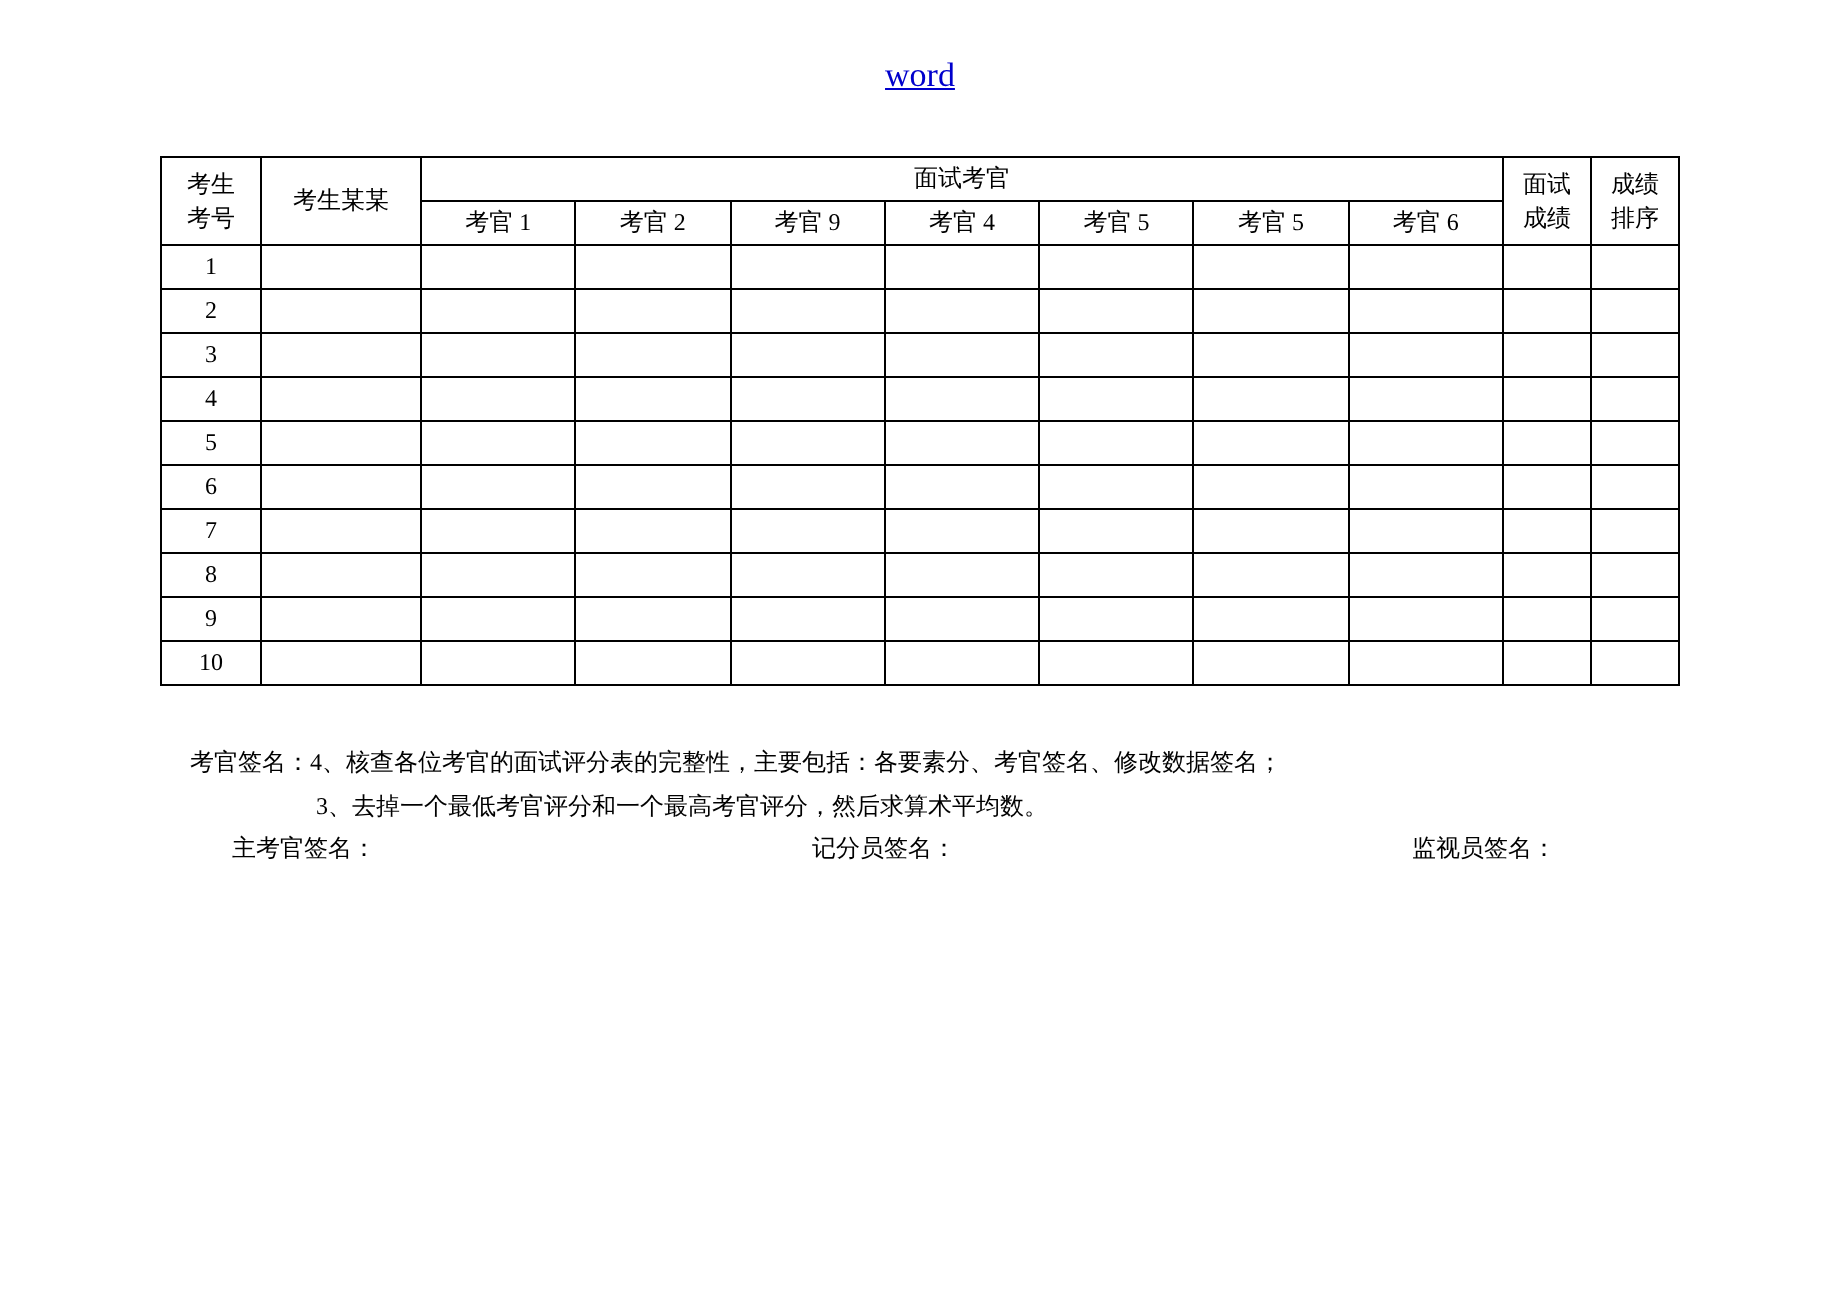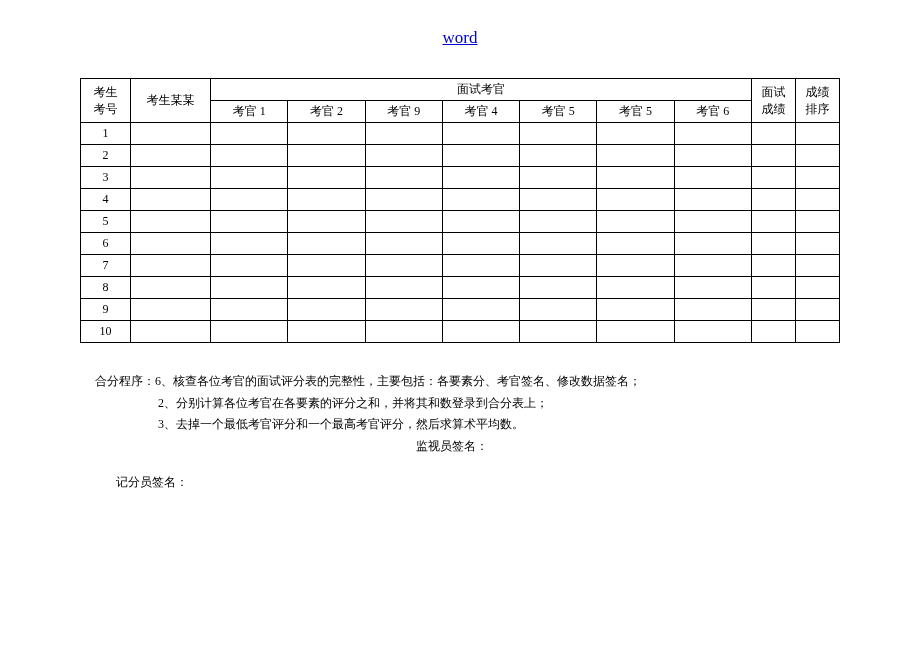--- a/index.html
+++ b/index.html
@@ -62,21 +62,21 @@
     }
     .note-line.indent {
       padding-left: 63px;
     }
     .sig-row {
       display: flex;
       padding: 2px 0 0 116px;
       font-size: 12px;
     }
     .sig-item-1 { width: 290px; }
-    .sig-item-2 { width: 300px; margin-top: 36px; }
+    .sig-item-2 { width: 300px; }
     .sig-item-3 { }
   </style>
 </head>
 <body>
 
 <div class="header-link">
   <a>word</a>
 </div>
 
 <div class="table-wrap">
@@ -232,22 +232,22 @@
           <td></td>
           <td></td>
           <td></td>
         </tr>
       </tbody>
   </table>
 </div>
 
 <div class="notes">
   <div class="note-line">
-    <span>合分程序：</span><span>6、核查各位考官的面试评分表的完整性，主要包括：各要素分、考官签名、修改数据签名；</span>
+    <span>考官签名：</span><span>4、核查各位考官的面试评分表的完整性，主要包括：各要素分、考官签名、修改数据签名；</span>
   </div>
-  <div class="note-line indent">2、分别计算各位考官在各要素的评分之和，并将其和数登录到合分表上；</div>
   <div class="note-line indent">3、去掉一个最低考官评分和一个最高考官评分，然后求算术平均数。</div>
 </div>
 
 <div class="sig-row">
+  <div class="sig-item-1">主考官签名：</div>
   <div class="sig-item-2">记分员签名：</div>
   <div class="sig-item-3">监视员签名：</div>
 </div>
 
 </body></html>

